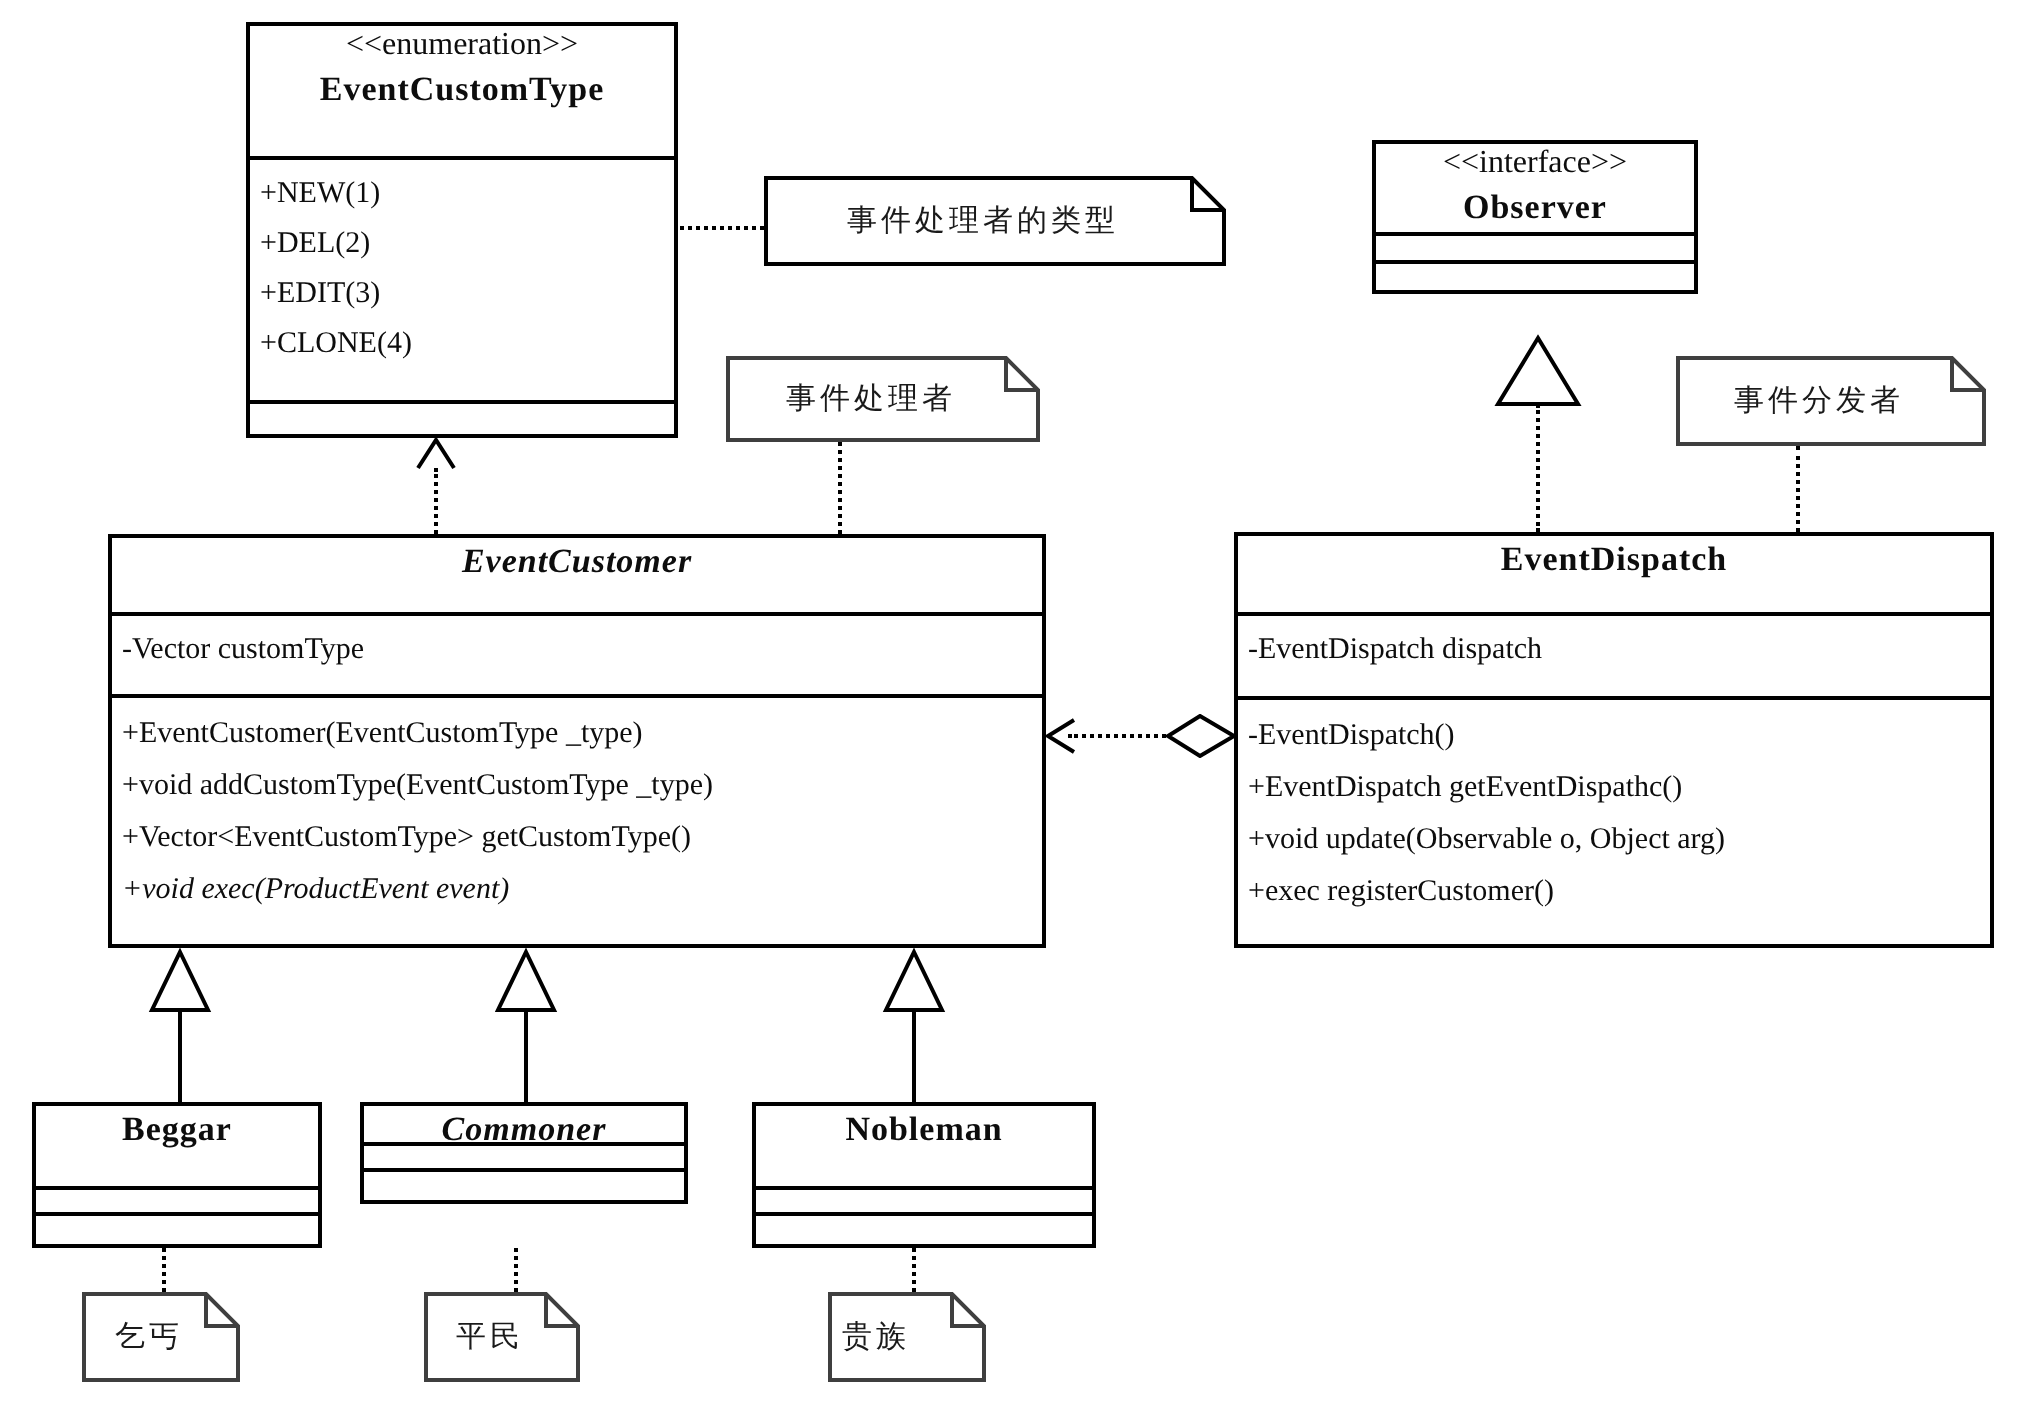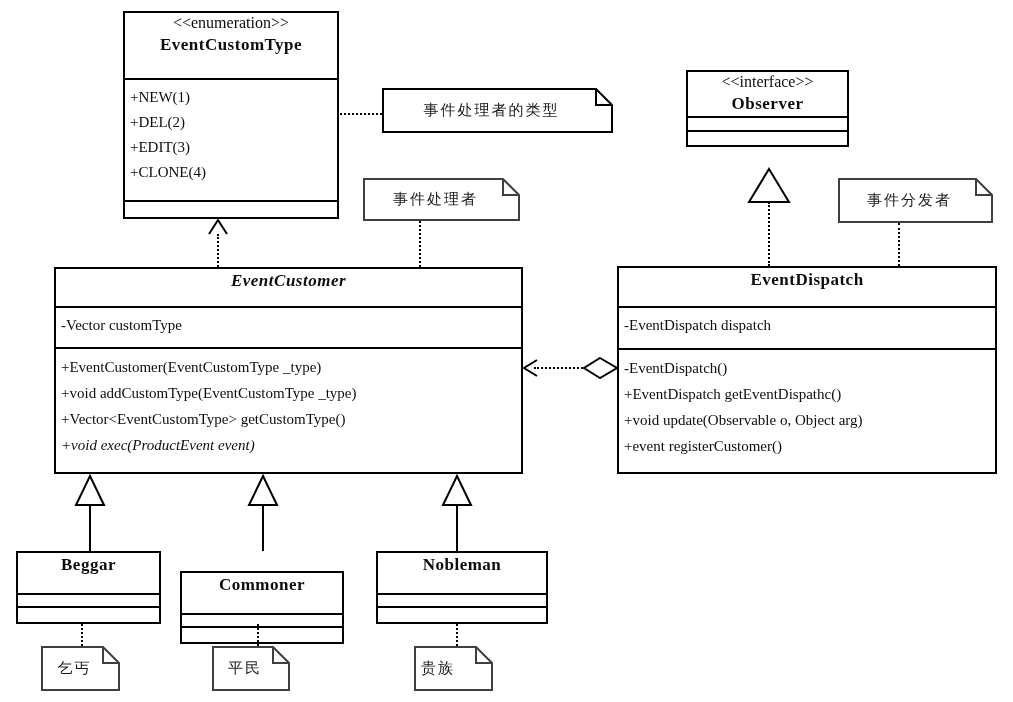--- a/index.html
+++ b/index.html
@@ -78,33 +78,33 @@
     <div class="cmp titlebox" style="height:38px;">
       <div class="cname">EventDispatch</div>
     </div>
     <div class="cmp members" style="height:42px;">
       <div class="member">-EventDispatch dispatch</div>
     </div>
     <div class="cmp members methods" style="flex:1;">
       <div class="member">-EventDispatch()</div>
       <div class="member">+EventDispatch getEventDispathc()</div>
       <div class="member">+void update(Observable o, Object arg)</div>
-      <div class="member">+event registerCustomer()</div>
+      <div class="member">+exec registerCustomer()</div>
     </div>
   </div>
 
   <div class="uml" style="left:16px;top:551px;width:145px;height:73px;">
     <div class="cmp titlebox" style="flex:1;">
       <div class="cname">Beggar</div>
     </div>
     <div class="cmp" style="height:13px;"></div>
     <div class="cmp" style="height:16px;"></div>
   </div>
 
-  <div class="uml" style="left:180px;top:571px;width:164px;height:73px;">
+  <div class="uml" style="left:180px;top:551px;width:164px;height:51px;font-style:italic;">
     <div class="cmp titlebox" style="flex:1;">
       <div class="cname">Commoner</div>
     </div>
     <div class="cmp" style="height:13px;"></div>
     <div class="cmp" style="height:16px;"></div>
   </div>
 
   <div class="uml" style="left:376px;top:551px;width:172px;height:73px;">
     <div class="cmp titlebox" style="flex:1;">
       <div class="cname">Nobleman</div>

